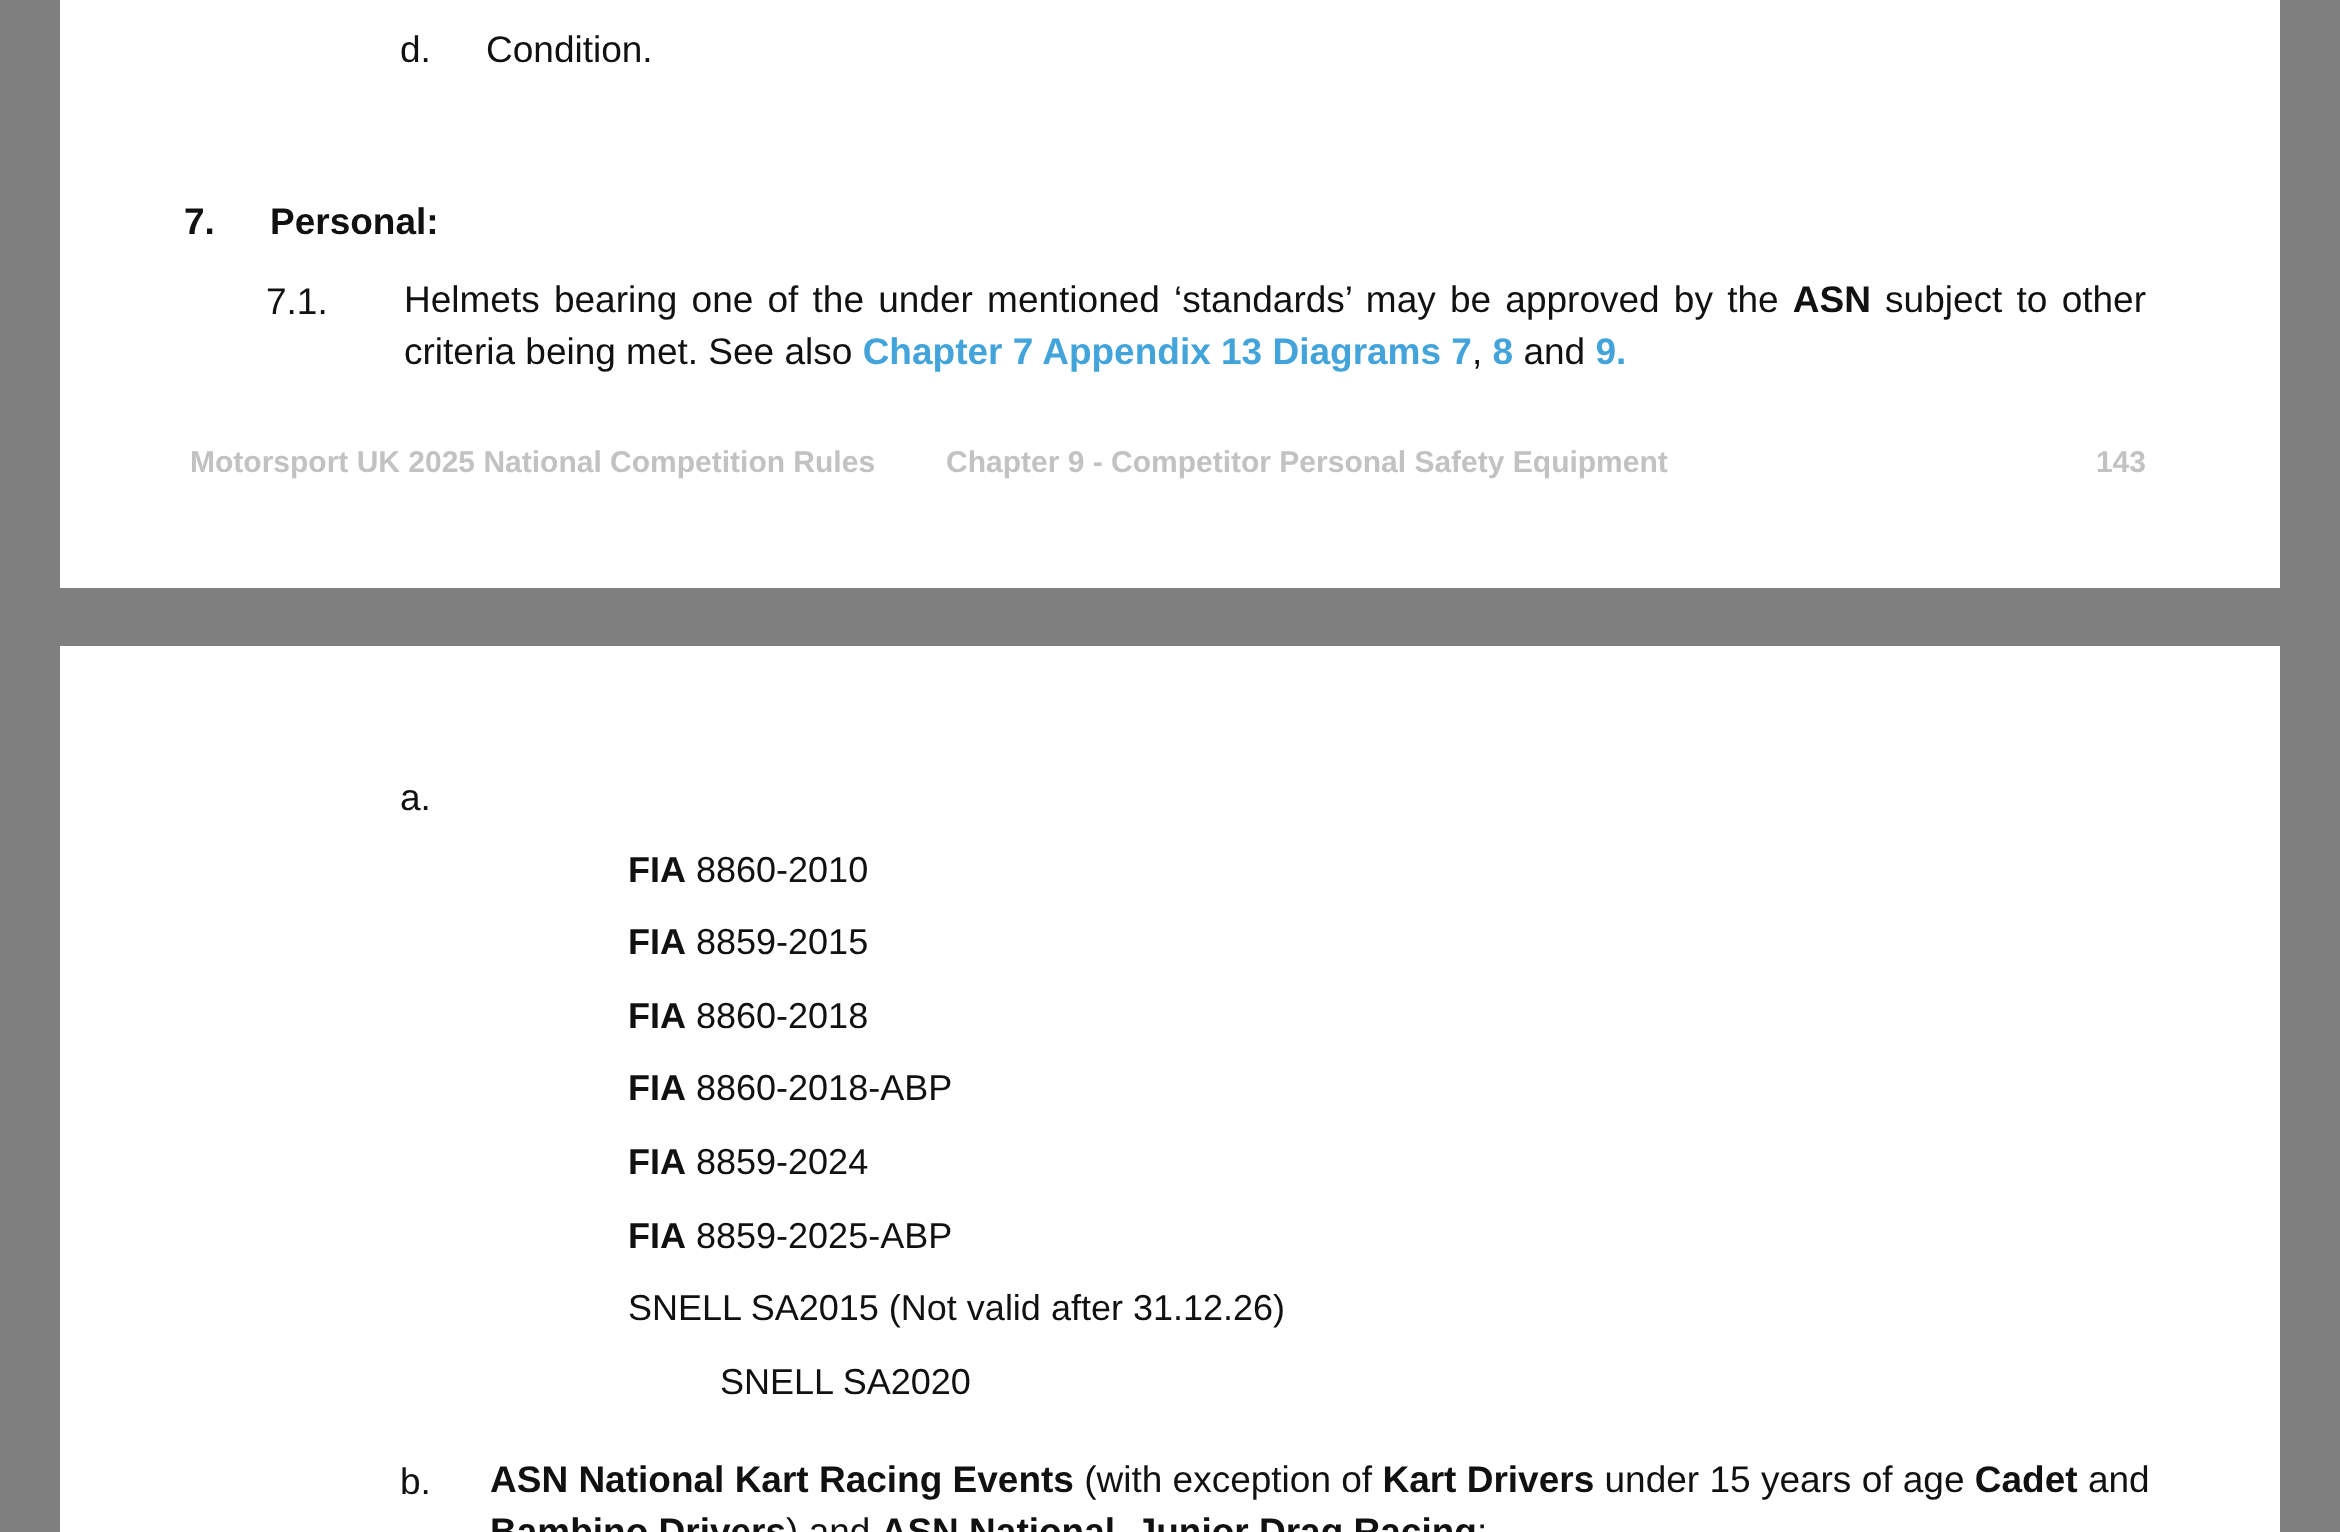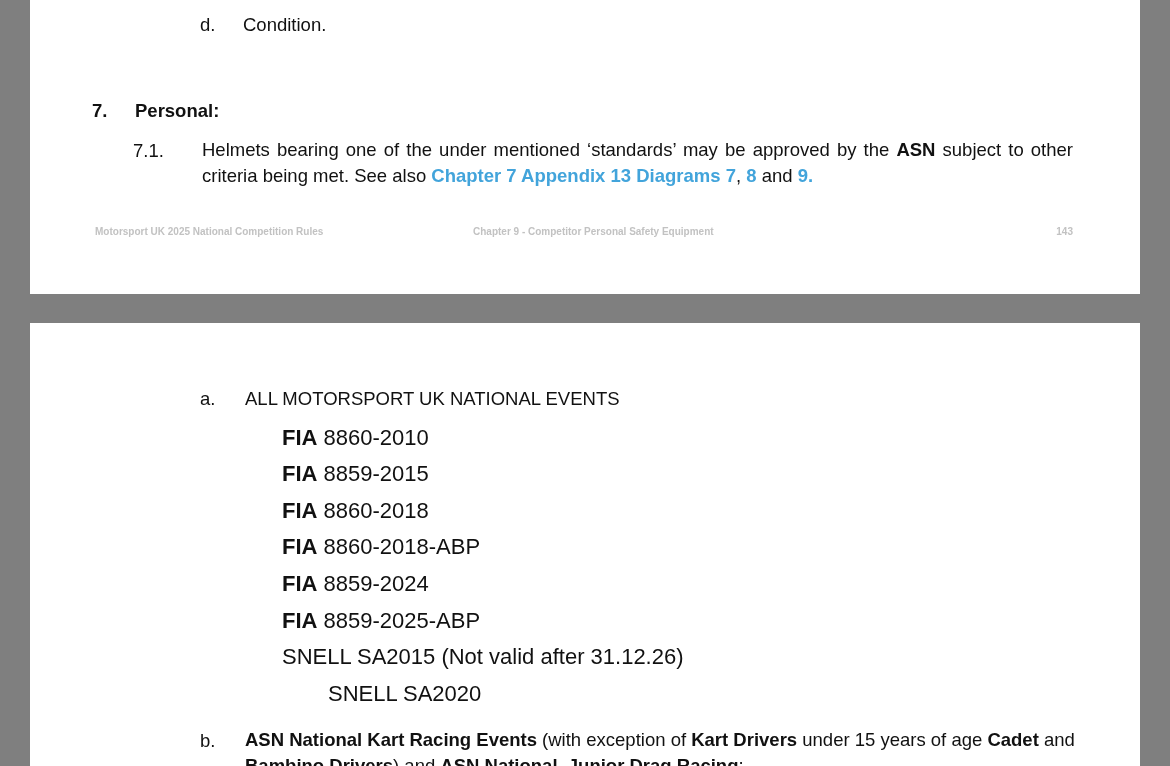--- a/index.html
+++ b/index.html
@@ -26,22 +26,22 @@
   }
   #page1 { top: 0; height: 294px; }
   #page2 { top: 323px; height: 443px; }
   .abs { position: absolute; white-space: nowrap; }
   .body { font-size: 18.5px; color: var(--text); }
   .b { font-weight: bold; }
   .link { color: var(--link); font-weight: bold; }
   .pline { line-height: 26px; white-space: normal; }
   .just { text-align: justify; text-align-last: justify; }
   .nowrap { white-space: nowrap; }
-  .footer { font-size: 10px; font-weight: bold; color: var(--footer); line-height: 18px; }
-  .std-row { left: 252px; font-size: 22px; white-space: nowrap; }
+  .footer { font-size: 15px; font-weight: bold; color: var(--footer); line-height: 18px; }
+  .std-row { left: 284px; font-size: 18px; white-space: nowrap; }
 </style>
 </head>
 <body>
 
 <div id="page1" class="page">
   <span class="abs body" style="left:170px; top:14px">d.</span>
   <span class="abs body" style="left:213px; top:14px">Condition.</span>
 
   <span class="abs body b" style="left:62px; top:100px">7.</span>
   <span class="abs body b" style="left:105px; top:100px">Personal:</span>
@@ -54,21 +54,20 @@
 
   <div class="abs footer" style="left:65px; top:223px">
     <div>Motorsport UK 2025 National Competition Rules</div>
   </div>
   <div class="abs footer" style="left:443px; top:223px">Chapter 9 - Competitor Personal Safety Equipment</div>
   <div class="abs footer" style="right:67px; top:223px">143</div>
 </div>
 
 <div id="page2" class="page">
   <span class="abs body" style="left:170px; top:65px">a.</span>
-  <span class="abs body" style="left:215px; top:65px">ALL MOTORSPORT UK NATIONAL EVENTS</span>
 
   <div id="standards-list">
       <div class="abs std-row" style="top: 101.5px;"><span class="b">FIA</span><span> 8860-2010</span></div>
       <div class="abs std-row" style="top: 138.1px;"><span class="b">FIA</span><span> 8859-2015</span></div>
       <div class="abs std-row" style="top: 174.7px;"><span class="b">FIA</span><span> 8860-2018</span></div>
       <div class="abs std-row" style="top: 211.3px;"><span class="b">FIA</span><span> 8860-2018-ABP</span></div>
       <div class="abs std-row" style="top: 247.9px;"><span class="b">FIA</span><span> 8859-2024</span></div>
       <div class="abs std-row" style="top: 284.5px;"><span class="b">FIA</span><span> 8859-2025-ABP</span></div>
       <div class="abs std-row" style="top: 321.1px;"><span>SNELL SA2015 (Not valid after 31.12.26)</span></div>
       <div class="abs std-row" style="top: 357.7px; margin-left: 46px;"><span>SNELL SA2020</span></div>

